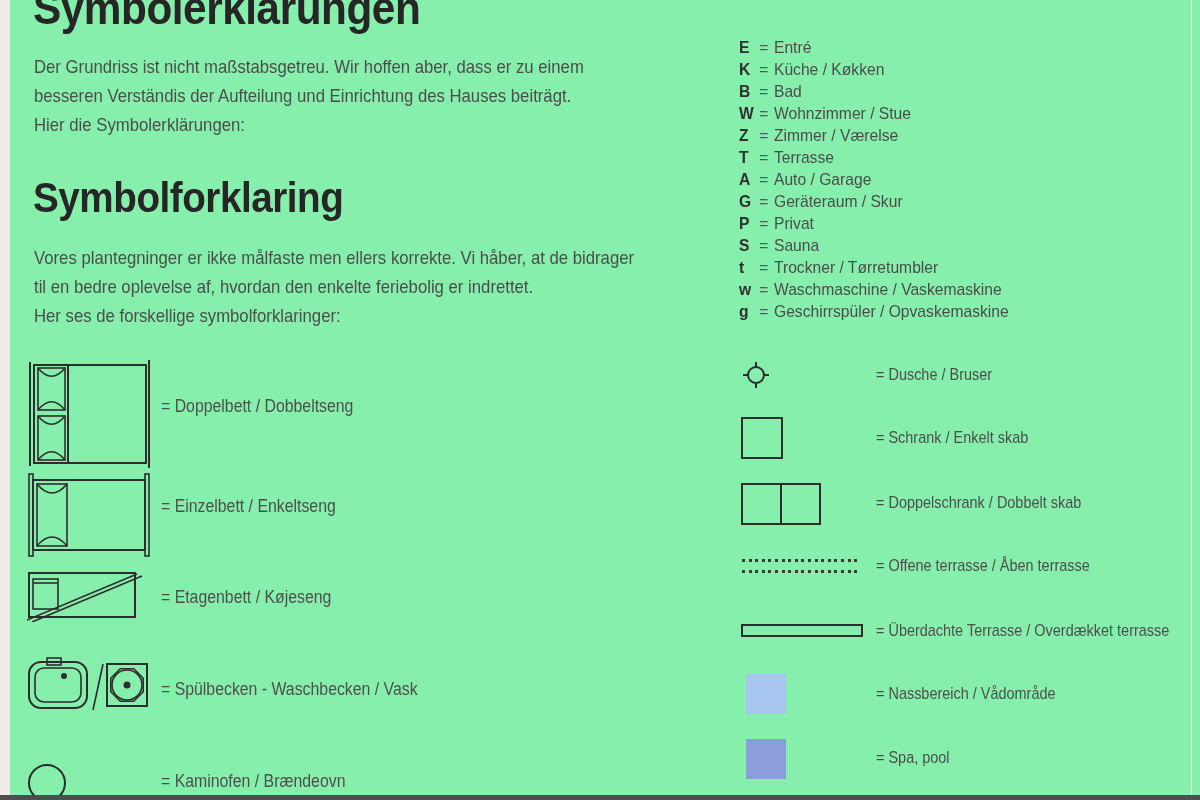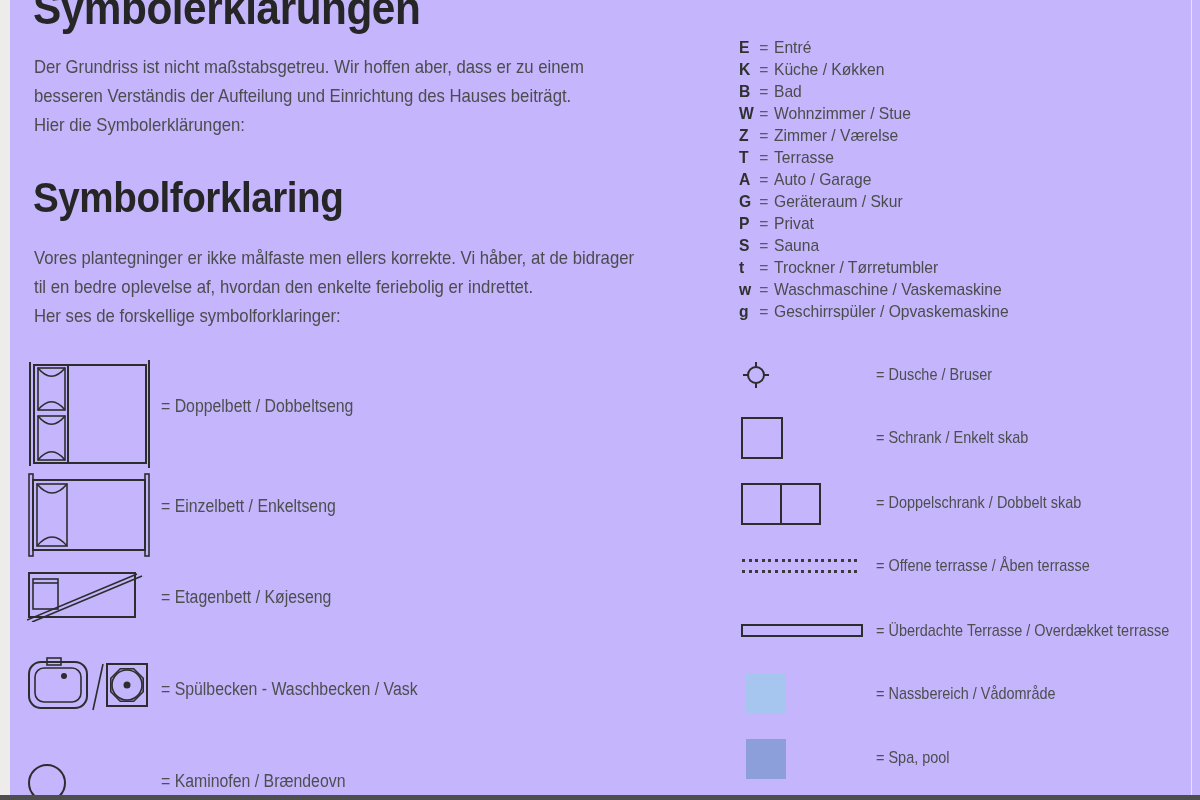--- a/index.html
+++ b/index.html
@@ -1,21 +1,21 @@
 <!DOCTYPE html>
 <html><head>
 <meta charset="utf-8">
 <style>
   * { margin:0; padding:0; box-sizing:border-box; }
   html,body { width:1200px; height:800px; }
   body {
     font-family: "Liberation Sans", "DejaVu Sans", sans-serif;
     background:#ffffff; color:#4a4a4a; overflow:hidden; position:relative;
   }
-  .page { position:absolute; inset:0; background:#c4b5fd;padding-left:43px; }
+  .page { position:absolute; inset:0; background:#86efac;padding-left:43px; }
   .edge-left { position:absolute; left:0; top:0; width:10px; height:100%; background:#edecea; }
   .edge-right { position:absolute; left:1191px; top:0; width:1px; height:100%; background:#e7e6e4; }
   .edge-bottom { position:absolute; left:0; bottom:0; width:100%; height:5px; background:#4e4e4e; z-index:10; }
 
   .title {
     position:absolute; color:#262626; font-weight:bold; white-space:nowrap;
     transform:scaleX(0.92); transform-origin:0 0; letter-spacing:-0.5px;
   }
   .title-de { left:33px; top:-16px; font-size:46px; line-height:48px; }
   .title-da { left:33px; top:176px; font-size:42px; line-height:44px; }

